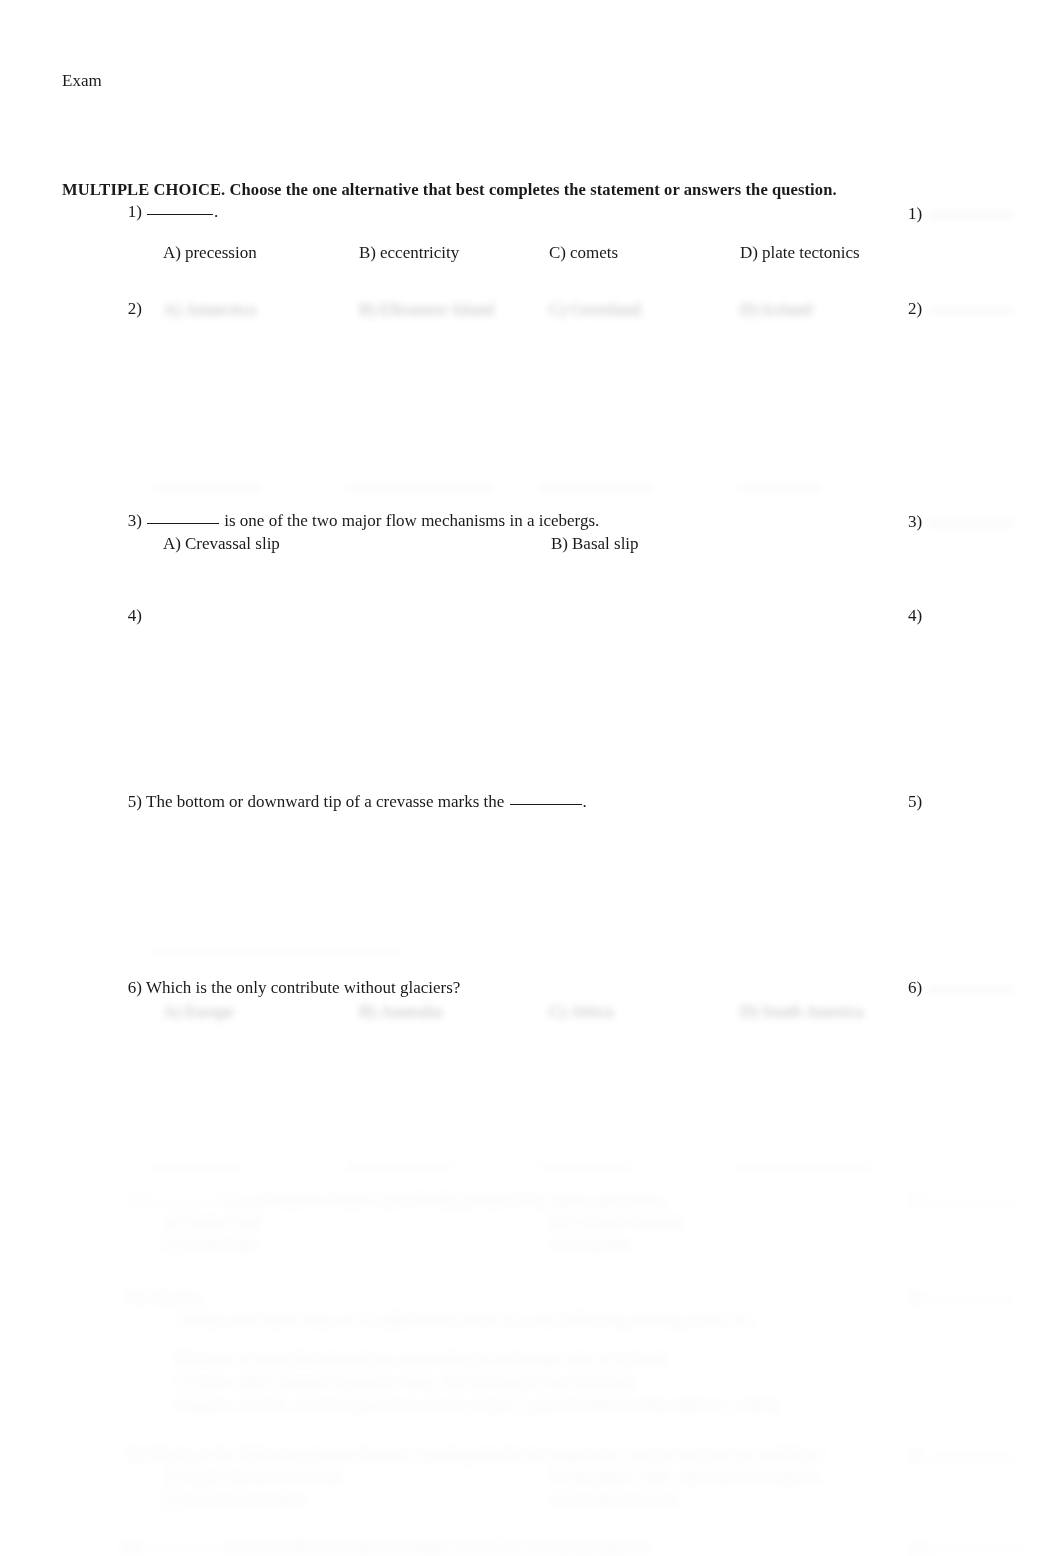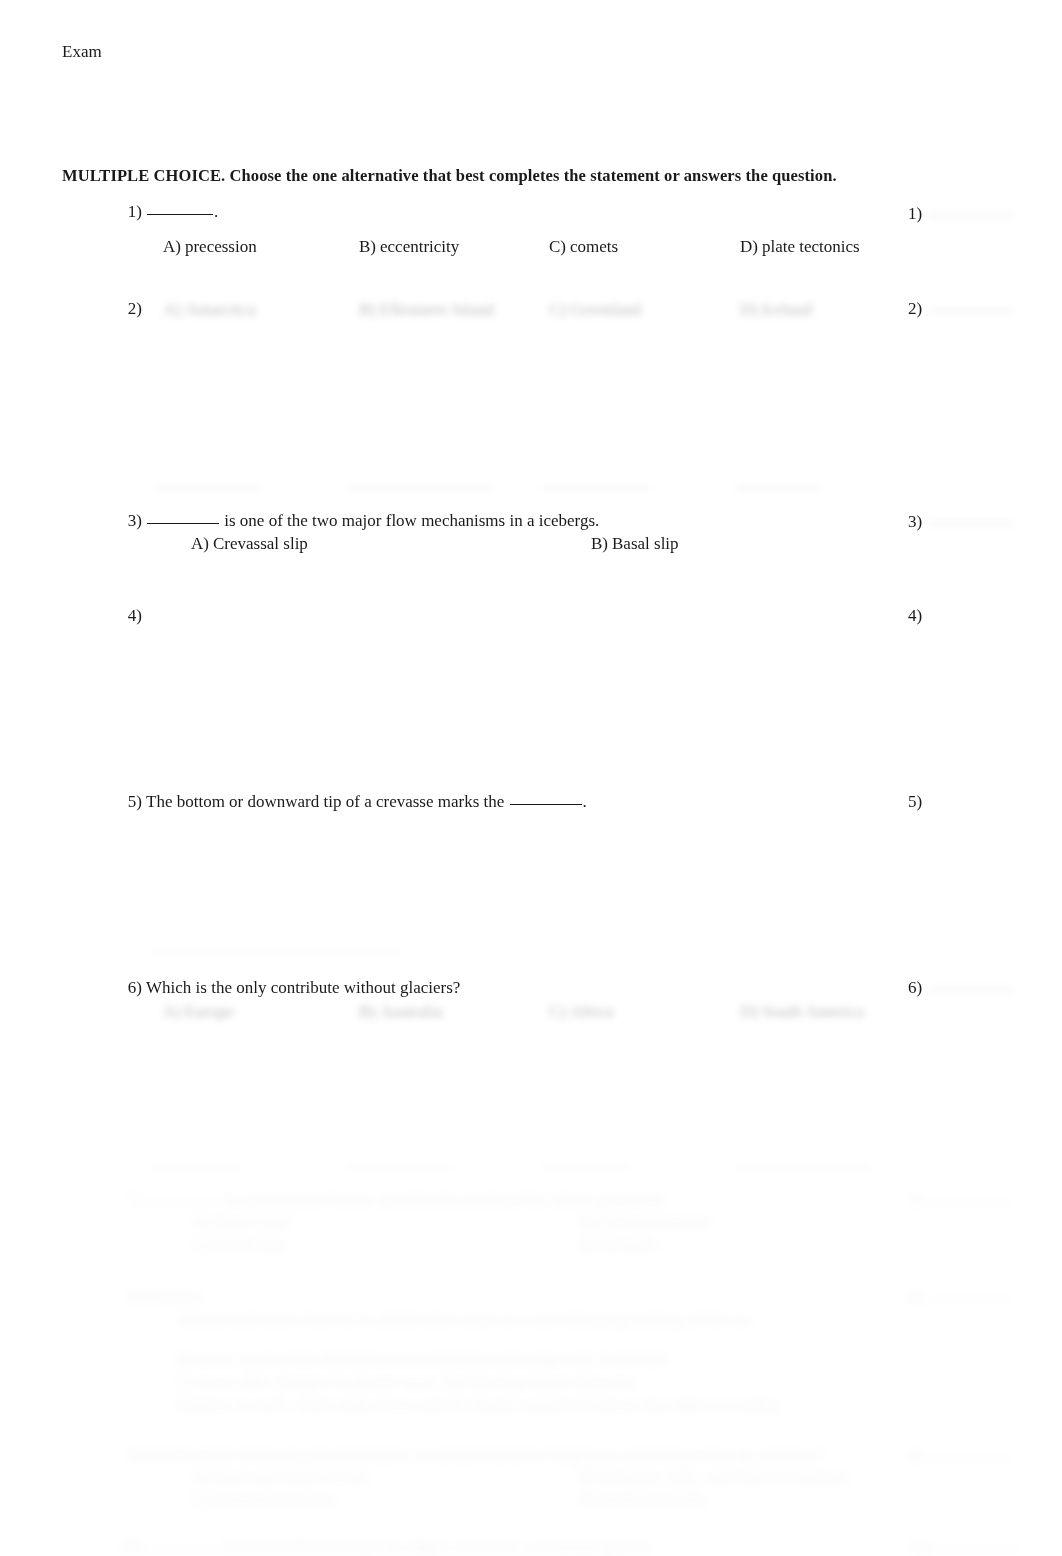--- a/index.html
+++ b/index.html
@@ -14,21 +14,21 @@
     background: #ffffff;
     font-family: "Liberation Serif", "DejaVu Serif", serif;
     color: #1a1a1a;
     overflow: hidden;
   }
 
   
   .hdr-exam {
     position: absolute;
     left: 62px;
-    top: 41px;
+    top: 70px;
     font-size: 17px;
     line-height: 22px;
     white-space: nowrap;
   }
   .hdr-name {
     position: absolute;
     left: 62px;
     top: 99px;
     font-size: 17px;
     line-height: 22px;
@@ -36,21 +36,21 @@
   }
   .hdr-name .rule {
     display: inline-block;
     width: 290px;
     border-bottom: 1.6px solid #1a1a1a;
     vertical-align: 2px;
   }
   .instructions {
     position: absolute;
     left: 62px;
-    top: 166px;
+    top: 180px;
     font-size: 16.5px;
     font-weight: bold;
     letter-spacing: 0.1px;
     white-space: nowrap;
   }
 
   
   .q {
     position: absolute;
     left: 118px;
@@ -99,21 +99,20 @@
   }
   .opts-2col {
     position: relative;
     height: 23px;
   }
   .opts-2col .opt {
     position: absolute;
     font-size: 17px;
     line-height: 22px;
     white-space: nowrap;
-    margin-left: 28px;
   }
   .opt-letter { margin-right: 4px; }
 
   
   .ansmark {
     position: absolute;
     font-size: 17px;
     line-height: 22px;
     white-space: nowrap;
   }
@@ -162,21 +161,21 @@
 
   <div class="instructions">MULTIPLE CHOICE.  Choose the one alternative that best completes the statement or answers the question.</div>
 
   <div class="q" style="top:200px;">
     <div class="q-stem">
       <span class="q-num">1)</span>
     </div>
     <div class="cont-line">
       <span class="blankline"></span><span>.</span>
     </div>
-    <div class="opts-4col" style="margin-top:13px;">
+    <div class="opts-4col" style="margin-top:19px;">
       <div class="opt" style="left:45px;">
         <span class="opt-letter">A)</span><span>precession</span>
       </div>
       <div class="opt" style="left:241px;">
         <span class="opt-letter">B)</span><span>eccentricity</span>
       </div>
       <div class="opt" style="left:431px;">
         <span class="opt-letter">C)</span><span>comets</span>
       </div>
       <div class="opt" style="left:622px;text-align:center;">
@@ -219,21 +218,21 @@
   <div class="q" style="top:509px;">
     <div class="q-stem">
       <span class="q-num">3)</span>
       <span class="blankline wide"></span>
       <span class="q-stem-text">is one of the two major flow mechanisms in a icebergs.</span>
     </div>
     <div class="opts-2col" style="margin-top:1px;">
       <div class="opt" style="left:45px;">
         <span class="opt-letter">A)</span><span>Crevassal slip</span>
       </div>
-      <div class="opt" style="left:445px;">
+      <div class="opt" style="left:433px;">
         <span class="opt-letter">B)</span><span>Basal slip</span>
       </div>
     </div>
   </div>
   <div class="ansmark" style="left:908px; top:511px;">
     <span class="num">3)</span><span class="rule blur-light"></span>
   </div>
 
   <div class="q" style="top:604px;">
     <div class="q-stem">

